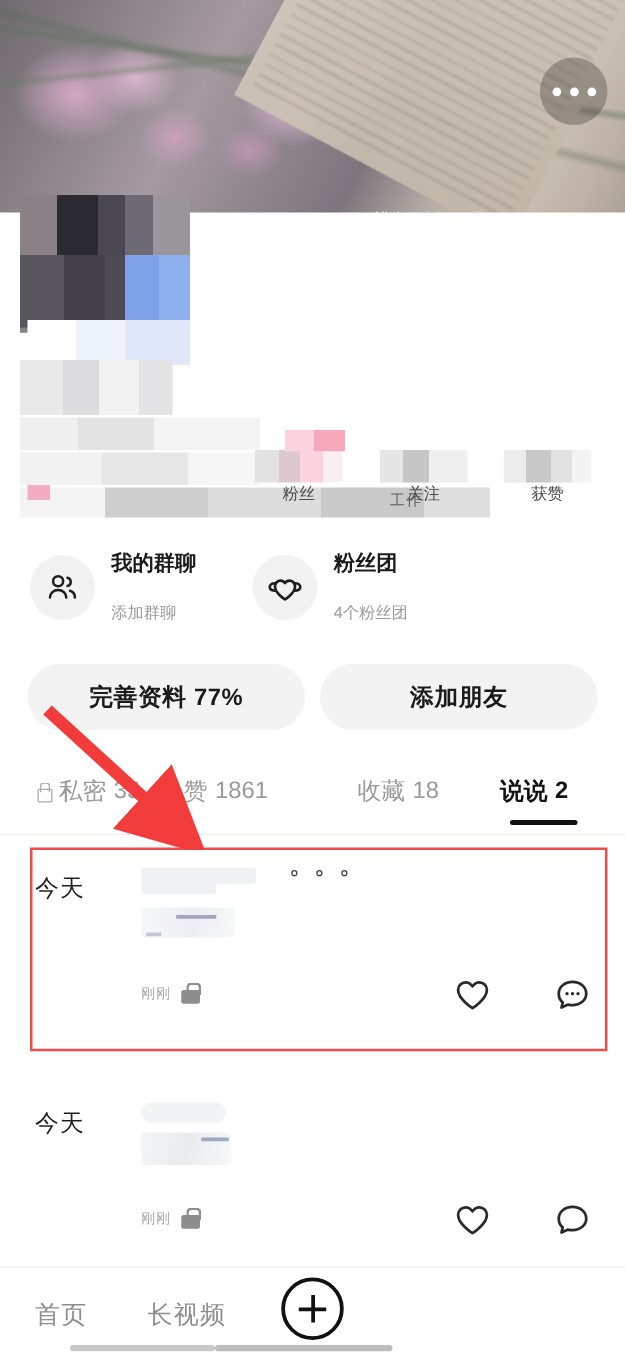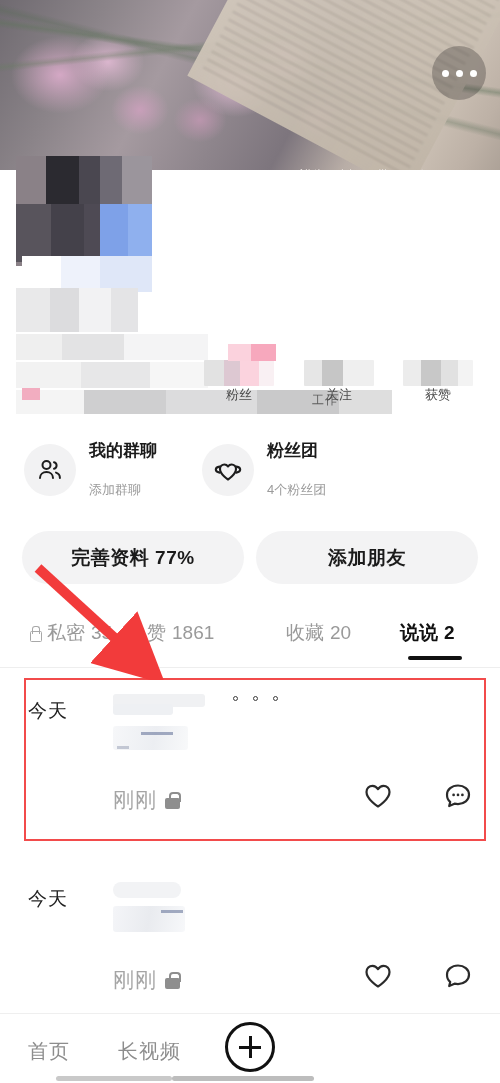--- a/index.html
+++ b/index.html
@@ -137,21 +137,21 @@
   .ln { border-radius:3px; }
   .l1 { position:absolute; left:0; top:0; width:92px; height:13px; background:#f0f1f3; }
   .l1b { position:absolute; left:0; top:10px; width:60px; height:11px; background:#eef0f3; }
   .l2 { position:absolute; left:0; top:32px; width:75px; height:24px;
         background: linear-gradient(100deg,#f6f7f9 0%, #eceef2 55%, #f8f9fa 100%); }
   .l2b { position:absolute; left:28px; top:38px; width:32px; height:3px; background:#5c6b94; opacity:.55; }
   .l2c { position:absolute; left:4px; top:52px; width:12px; height:3px; background:#7a84a0; opacity:.4; }
   .dots3 { position:absolute; left:120px; top:2px; display:flex; gap:15px; }
   .dots3 i { width:5px; height:5px; border-radius:50%; border:1.2px solid #3b3b3b; display:block; }
   .meta { position:absolute; left:113px; display:flex; align-items:center; gap:8px; }
-  .meta .tm { font-size:21px; color:#a5a5a5; letter-spacing:1px; }
+  .meta .tm { font-size:11px; color:#a5a5a5; letter-spacing:1px; }
   .lock-solid { width:15px; height:17px; position:relative; }
   .lock-solid:before { content:""; position:absolute; left:0; top:6px; width:15px; height:11px;
     background:#8e8e8e; border-radius:2px; }
   .lock-solid:after { content:""; position:absolute; left:3.5px; top:0; width:8px; height:8px;
     border:2px solid #8e8e8e; border-bottom:none; border-radius:4px 4px 0 0; }
   .post-acts { position:absolute; display:flex; gap:50px; }
   .icn { width:30px; height:30px; }
 
   .redbox { position:absolute; left:24px; top:678px; width:462px; height:163px;
             border:2px solid #f24b4b; pointer-events:none; }
@@ -271,21 +271,21 @@
       <span>私密</span>
       <span>35</span>
     </div>
     <div class="tab t2">
       <span class="lock-ic"></span>
       <span>赞</span>
       <span>1861</span>
     </div>
     <div class="tab t3">
       <span>收藏</span>
-      <span>20</span>
+      <span>18</span>
     </div>
     <div class="tab t4 active">
       <span>说说</span>
       <span>2</span>
     </div>
     <div class="tab-underline"></div>
   </div>
 
   <div class="post" style="top:678px; height:163px;">
     <div class="day">今天</div>

